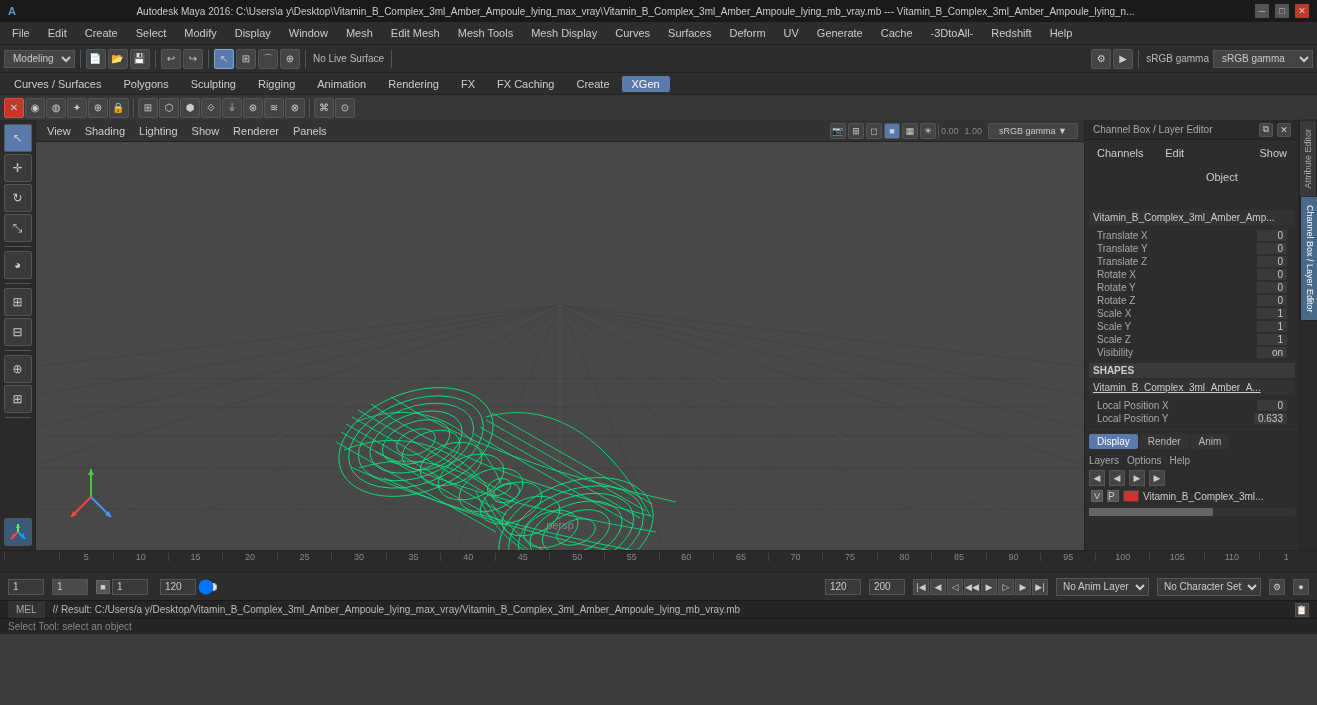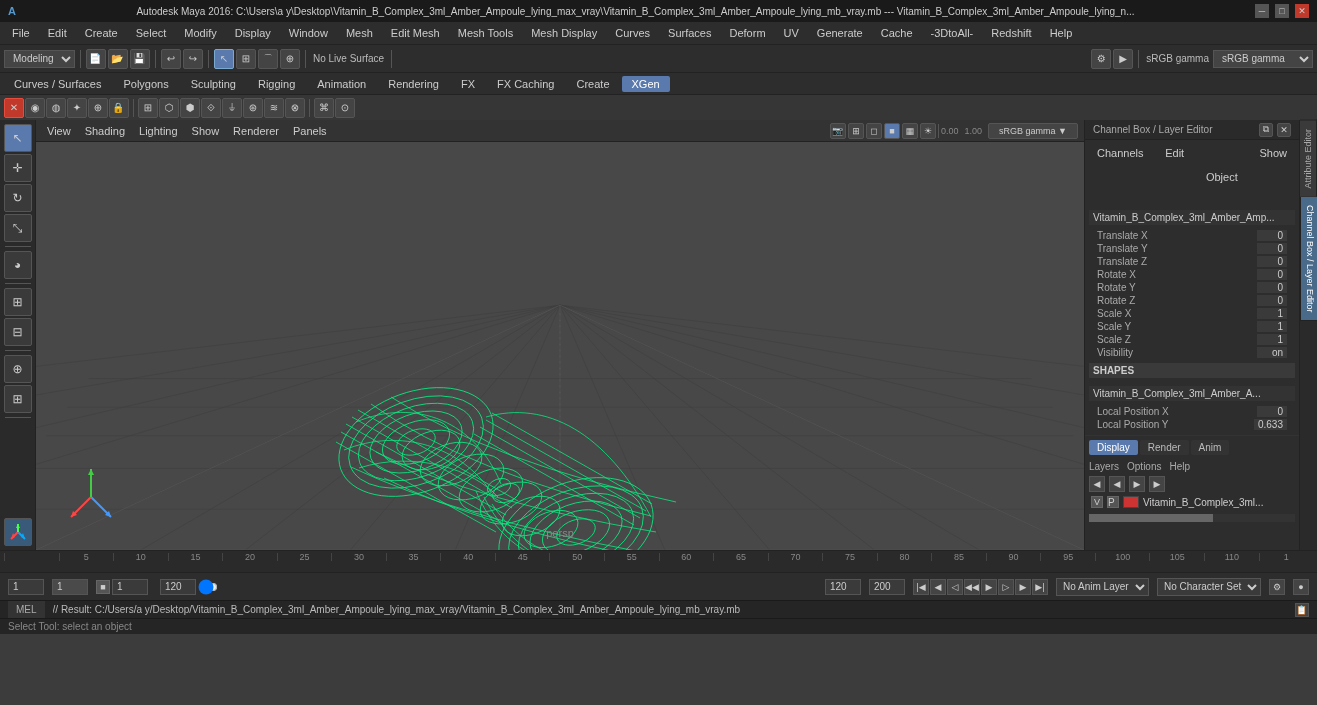--- a/index.html
+++ b/index.html
@@ -177,21 +177,21 @@
     
     #viewport-grid {
       position: absolute;
       top: 22px; left: 0; right: 0; bottom: 0;
       background-color: #444;
     }
 
     
     #persp-label {
       position: absolute;
-      bottom: 11px;
+      bottom: 19px;
       left: 50%;
       transform: translateX(-50%);
       color: #888;
       font-size: 11px;
       z-index: 20;
     }
 
     
     #right-panel {
       width: 215px;
@@ -746,21 +746,21 @@
         <div class="cb-row">
           <span class="cb-row-label">Scale Z</span>
           <span class="cb-row-value" style="background:#3a3a3a;padding:0 4px;cursor:text;">1</span>
         </div>
         <div class="cb-row">
           <span class="cb-row-label">Visibility</span>
           <span class="cb-row-value" style="background:#3a3a3a;padding:0 4px;cursor:text;">on</span>
         </div>
 
         <div class="cb-section-header">SHAPES</div>
-        <div class="cb-object-name" style="margin-top:8px;">Vitamin_B_Complex_3ml_Amber_A...</div>
+        <div class="cb-object-name" style="margin-top:2px;text-decoration:underline;">Vitamin_B_Complex_3ml_Amber_A...</div>
         <div class="cb-row">
           <span class="cb-row-label">Local Position X</span>
           <span class="cb-row-value" style="background:#3a3a3a;padding:0 4px;cursor:text;">0</span>
         </div>
         <div class="cb-row">
           <span class="cb-row-label">Local Position Y</span>
           <span class="cb-row-value" style="background:#3a3a3a;padding:0 4px;cursor:text;">0.633</span>
         </div>
       </div>
 

